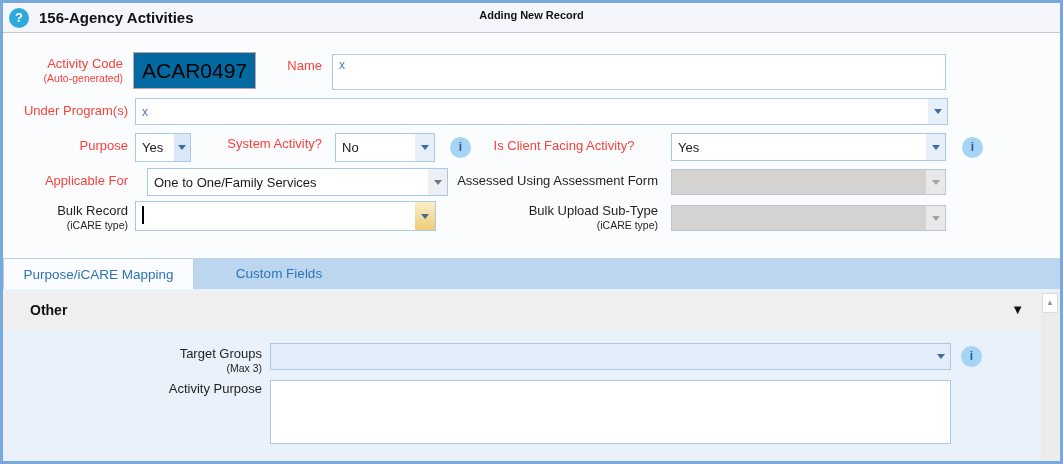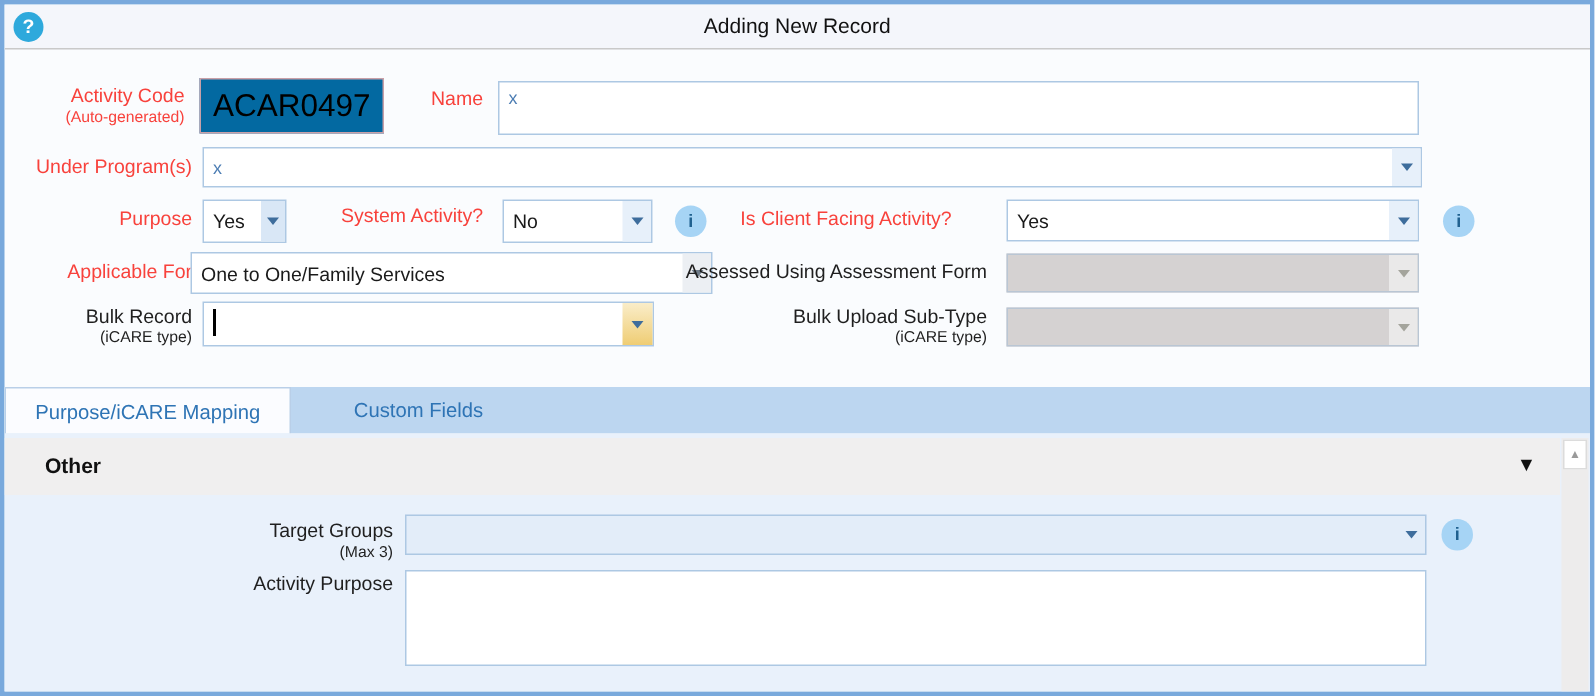--- a/index.html
+++ b/index.html
@@ -7,21 +7,21 @@
   .window{
     position:relative;width:1063px;height:464px;
     border:3px solid #79a9dc;background:#fafcfe;overflow:hidden;
   }
   .abs{position:absolute;}
   
   .header{position:absolute;top:0;left:0;right:0;height:30px;background:#f4f6fb;border-bottom:1px solid #c9c9c9;}
   .help-icon{position:absolute;left:6px;top:5px;width:20px;height:20px;border-radius:50%;
     background:#2ea9dc;color:#fff;font-weight:bold;font-size:13px;line-height:20px;text-align:center;cursor:pointer;}
   .win-title{position:absolute;left:36px;top:6px;font-size:15px;font-weight:bold;color:#111;}
-  .mode-title{position:absolute;left:0;right:0;top:6px;text-align:center;font-size:14px;font-weight:normal;color:#111;}
+  .mode-title{position:absolute;left:0;right:0;top:6px;text-align:center;font-size:11px;font-weight:bold;color:#111;}
   
   .lbl{color:#f8423c;font-size:13px;text-align:right;line-height:1.2;}
   .dlbl{color:#1f1f1f;font-size:13px;text-align:right;line-height:1.2;}
   .sub{font-size:10.5px;display:block;}
   
   .tbox{background:#fff;border:1px solid #adc8e3;}
   .xval{color:#4c7db3;font-size:12px;padding:3px 0 0 6px;display:block;}
   .combo{display:flex;align-items:stretch;background:#fff;border:1px solid #adc8e3;}
   .combo .val{flex:1;padding:0 6px;font-size:13px;color:#1a1a1a;white-space:nowrap;overflow:hidden;align-self:center;}
   .combo .btn{width:19px;display:flex;align-items:center;justify-content:center;background:#e7f0fa;cursor:pointer;}
@@ -50,20 +50,21 @@
     text-align:center;line-height:18px;font-size:8px;color:#9a9a9a;cursor:pointer;}
   textarea.purpose{resize:none;background:#fff;border:1px solid #adc8e3;outline:none;font-family:"Liberation Sans",sans-serif;}
 </style>
 </head>
 <body>
 
 <div class="window">
 
   <div class="header">
     <div class="help-icon"><span>?</span></div>
+    <div class="win-title">156-Agency Activities</div>
     <div class="mode-title">Adding New Record</div>
   </div>
 
   <div class="abs lbl" style="left:0;top:53px;width:120px;">
     <span>Activity Code</span>
     <span class="sub">(Auto-generated)</span>
   </div>
   <div class="abs pinkbox" style="left:130px;top:49px;width:123px;height:37px;">ACAR0497</div>
 
   <div class="abs lbl" style="left:219px;top:55px;width:100px;">Name</div>
@@ -103,21 +104,21 @@
     <span class="val">Yes</span>
     <span class="btn">
         <span class="tri"></span>
       </span>
   </div>
   <div class="abs info-icon" style="left:959px;top:134px;">
     <span>i</span>
   </div>
 
   <div class="abs lbl" style="left:0;top:170px;width:125px;">Applicable For</div>
-  <div class="abs combo" style="left:124px;top:165px;width:348px;height:28px;justify-content:flex-end;">
+  <div class="abs combo" style="left:144px;top:165px;width:301px;height:28px;justify-content:flex-end;">
     <span class="val">One to One/Family Services</span>
     <span class="btn" style="background:#eceff3;">
         <span class="tri" style="border-top-color:#6d7a88;"></span>
       </span>
   </div>
 
   <div class="abs dlbl" style="left:397px;top:170px;width:258px;">Assessed Using Assessment Form</div>
   <div class="abs combo disabled" style="left:668px;top:166px;width:275px;height:26px;">
     <span class="val"></span>
     <span class="btn">

